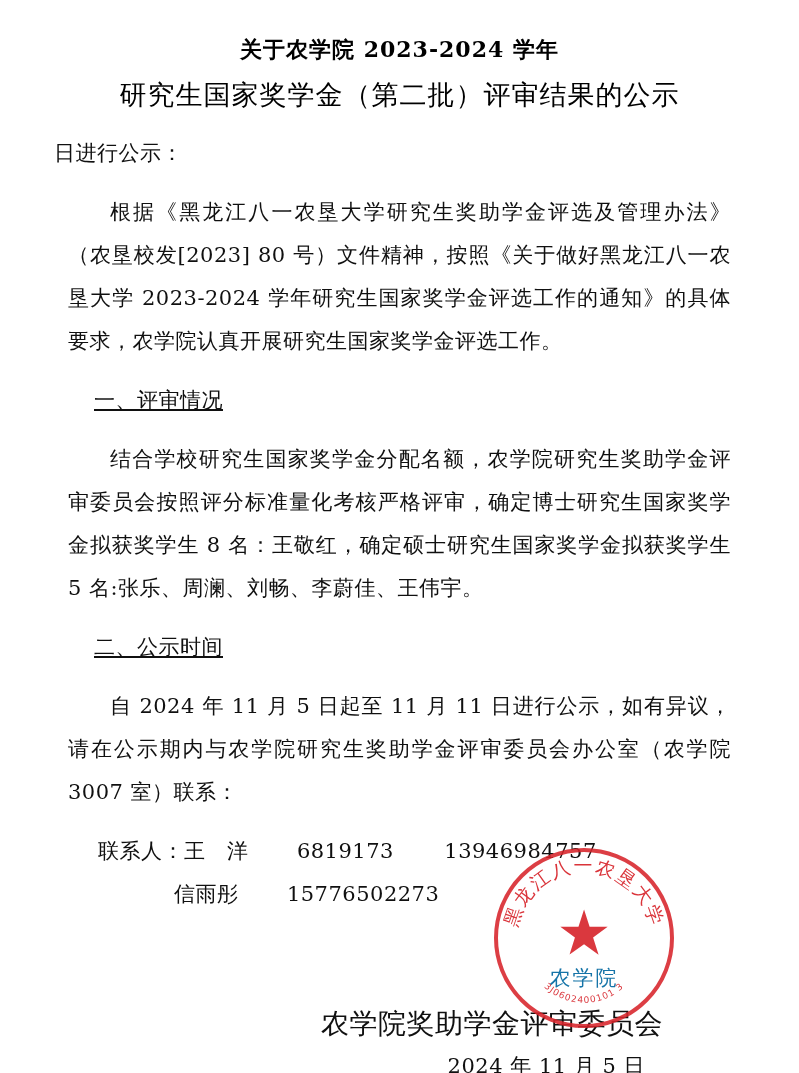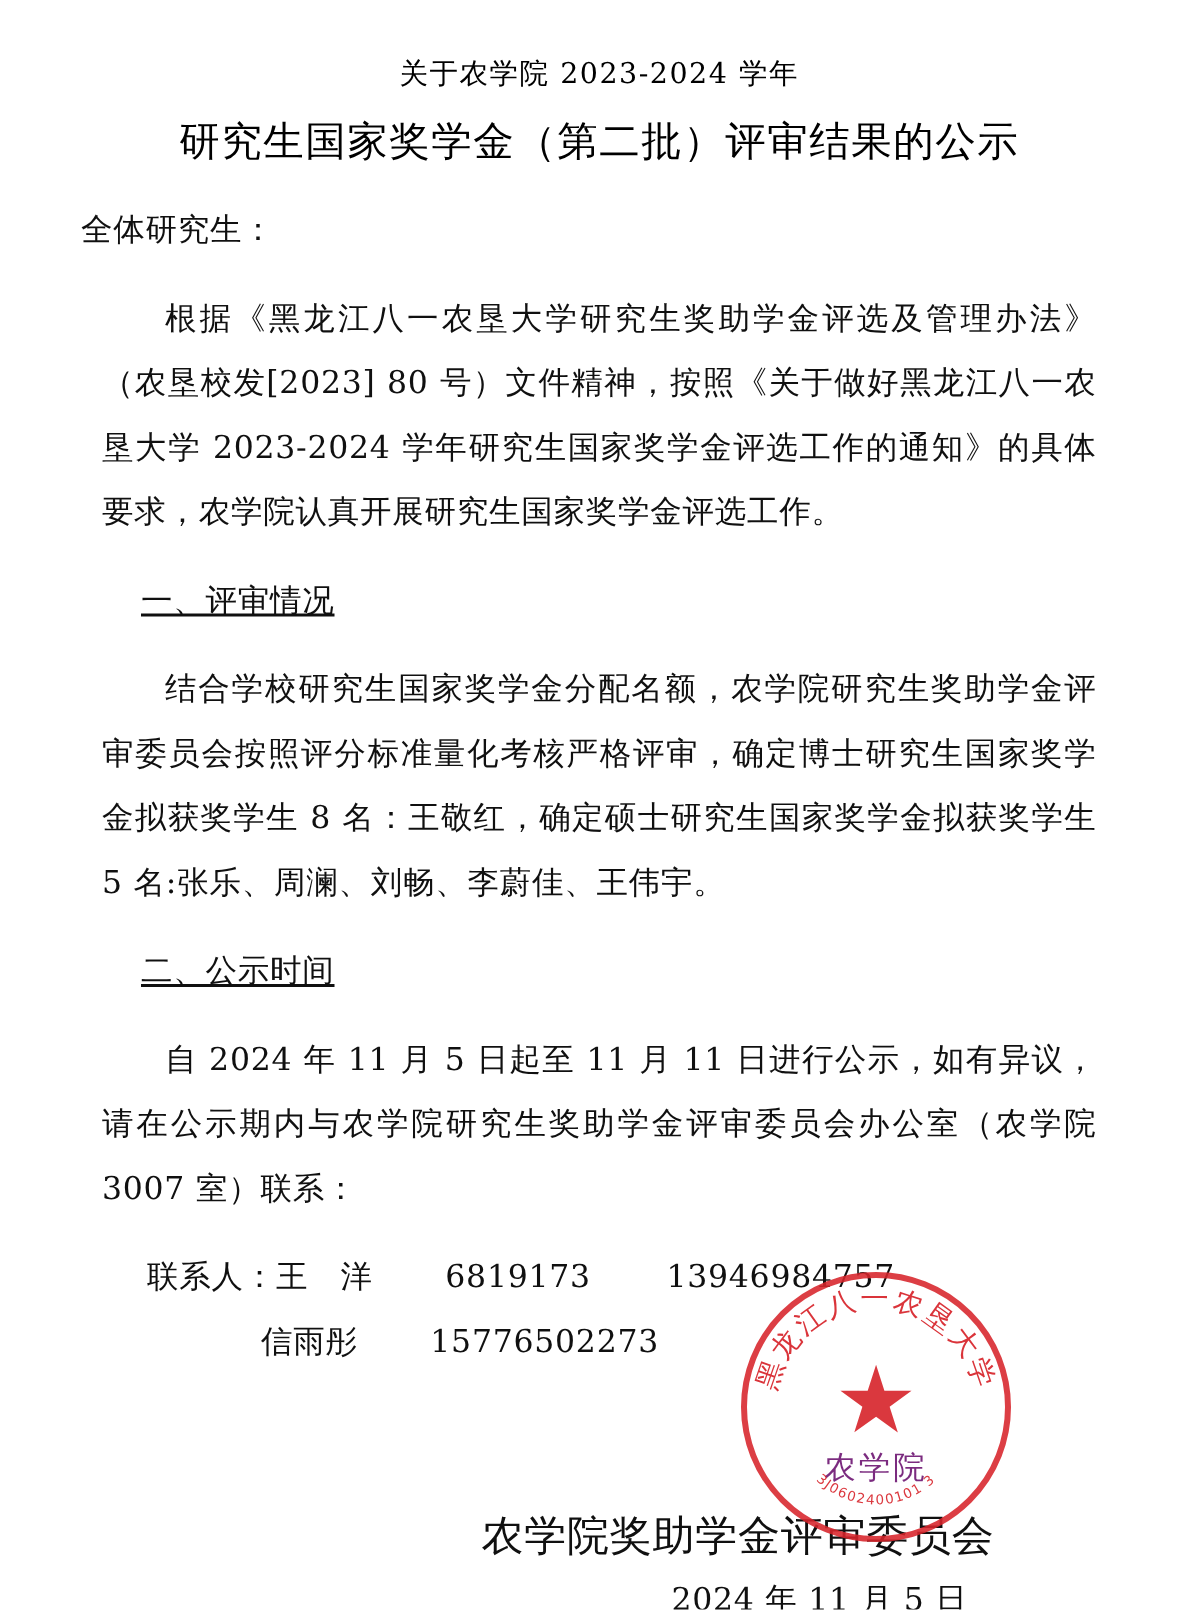--- a/index.html
+++ b/index.html
@@ -17,24 +17,24 @@
   }
   .page {
     position: relative;
     width: 799px;
     height: 1073px;
     box-sizing: border-box;
     padding: 26px 52px 0 52px;
   }
   .title {
     text-align: center;
-    font-size: 19px;
+    font-size: 22px;
     line-height: 46px;
     letter-spacing: 1px;
-    font-weight: 400;
+    font-weight: 700;
     color: #000;
   }
   .title-line2 {
     text-align: center;
     font-size: 27px;
     line-height: 46px;
     letter-spacing: 1px;
     font-weight: 500;
     color: #000000;
     margin-bottom: 14px;
@@ -126,21 +126,21 @@
     font-family: "DejaVu Serif", "Liberation Serif", serif;
     letter-spacing: 2px;
     opacity: 0.92;
   }
   .seal .bottom-text {
     position: absolute;
     left: 0;
     right: 0;
     bottom: 36px;
     text-align: center;
-    color: #701a75;
+    color: #0369a1;
     font-size: 21px;
     letter-spacing: 2px;
     opacity: 0.92;
   }
   .seal .code-text {
     position: absolute;
     inset: 0;
   }
   .seal .code-text svg text {
     fill: #d7232a;
@@ -151,21 +151,21 @@
   }
 </style>
 </head>
 <body>
 
 <div class="page">
 
   <div class="title">关于农学院 2023-2024 学年</div>
   <div class="title-line2">研究生国家奖学金（第二批）评审结果的公示</div>
 
-  <div class="salutation">全体研究生：</div>
+  <div class="salutation">日进行公示：</div>
 
   <p class="body-par">根据《黑龙江八一农垦大学研究生奖助学金评选及管理办法》（农垦校发[2023] 80 号）文件精神，按照《关于做好黑龙江八一农垦大学 2023-2024 学年研究生国家奖学金评选工作的通知》的具体要求，农学院认真开展研究生国家奖学金评选工作。</p>
 
   <p class="section-head">一、评审情况</p>
   <p class="body-par">结合学校研究生国家奖学金分配名额，农学院研究生奖助学金评审委员会按照评分标准量化考核严格评审，确定博士研究生国家奖学金拟获奖学生 8 名：王敬红，确定硕士研究生国家奖学金拟获奖学生 5 名:张乐、周澜、刘畅、李蔚佳、王伟宇。</p>
 
   <p class="section-head">二、公示时间</p>
   <p class="body-par">自 2024 年 11 月 5 日起至 11 月 11 日进行公示，如有异议，请在公示期内与农学院研究生奖助学金评审委员会办公室（农学院 3007 室）联系：</p>
 
   <div class="contact-block">

